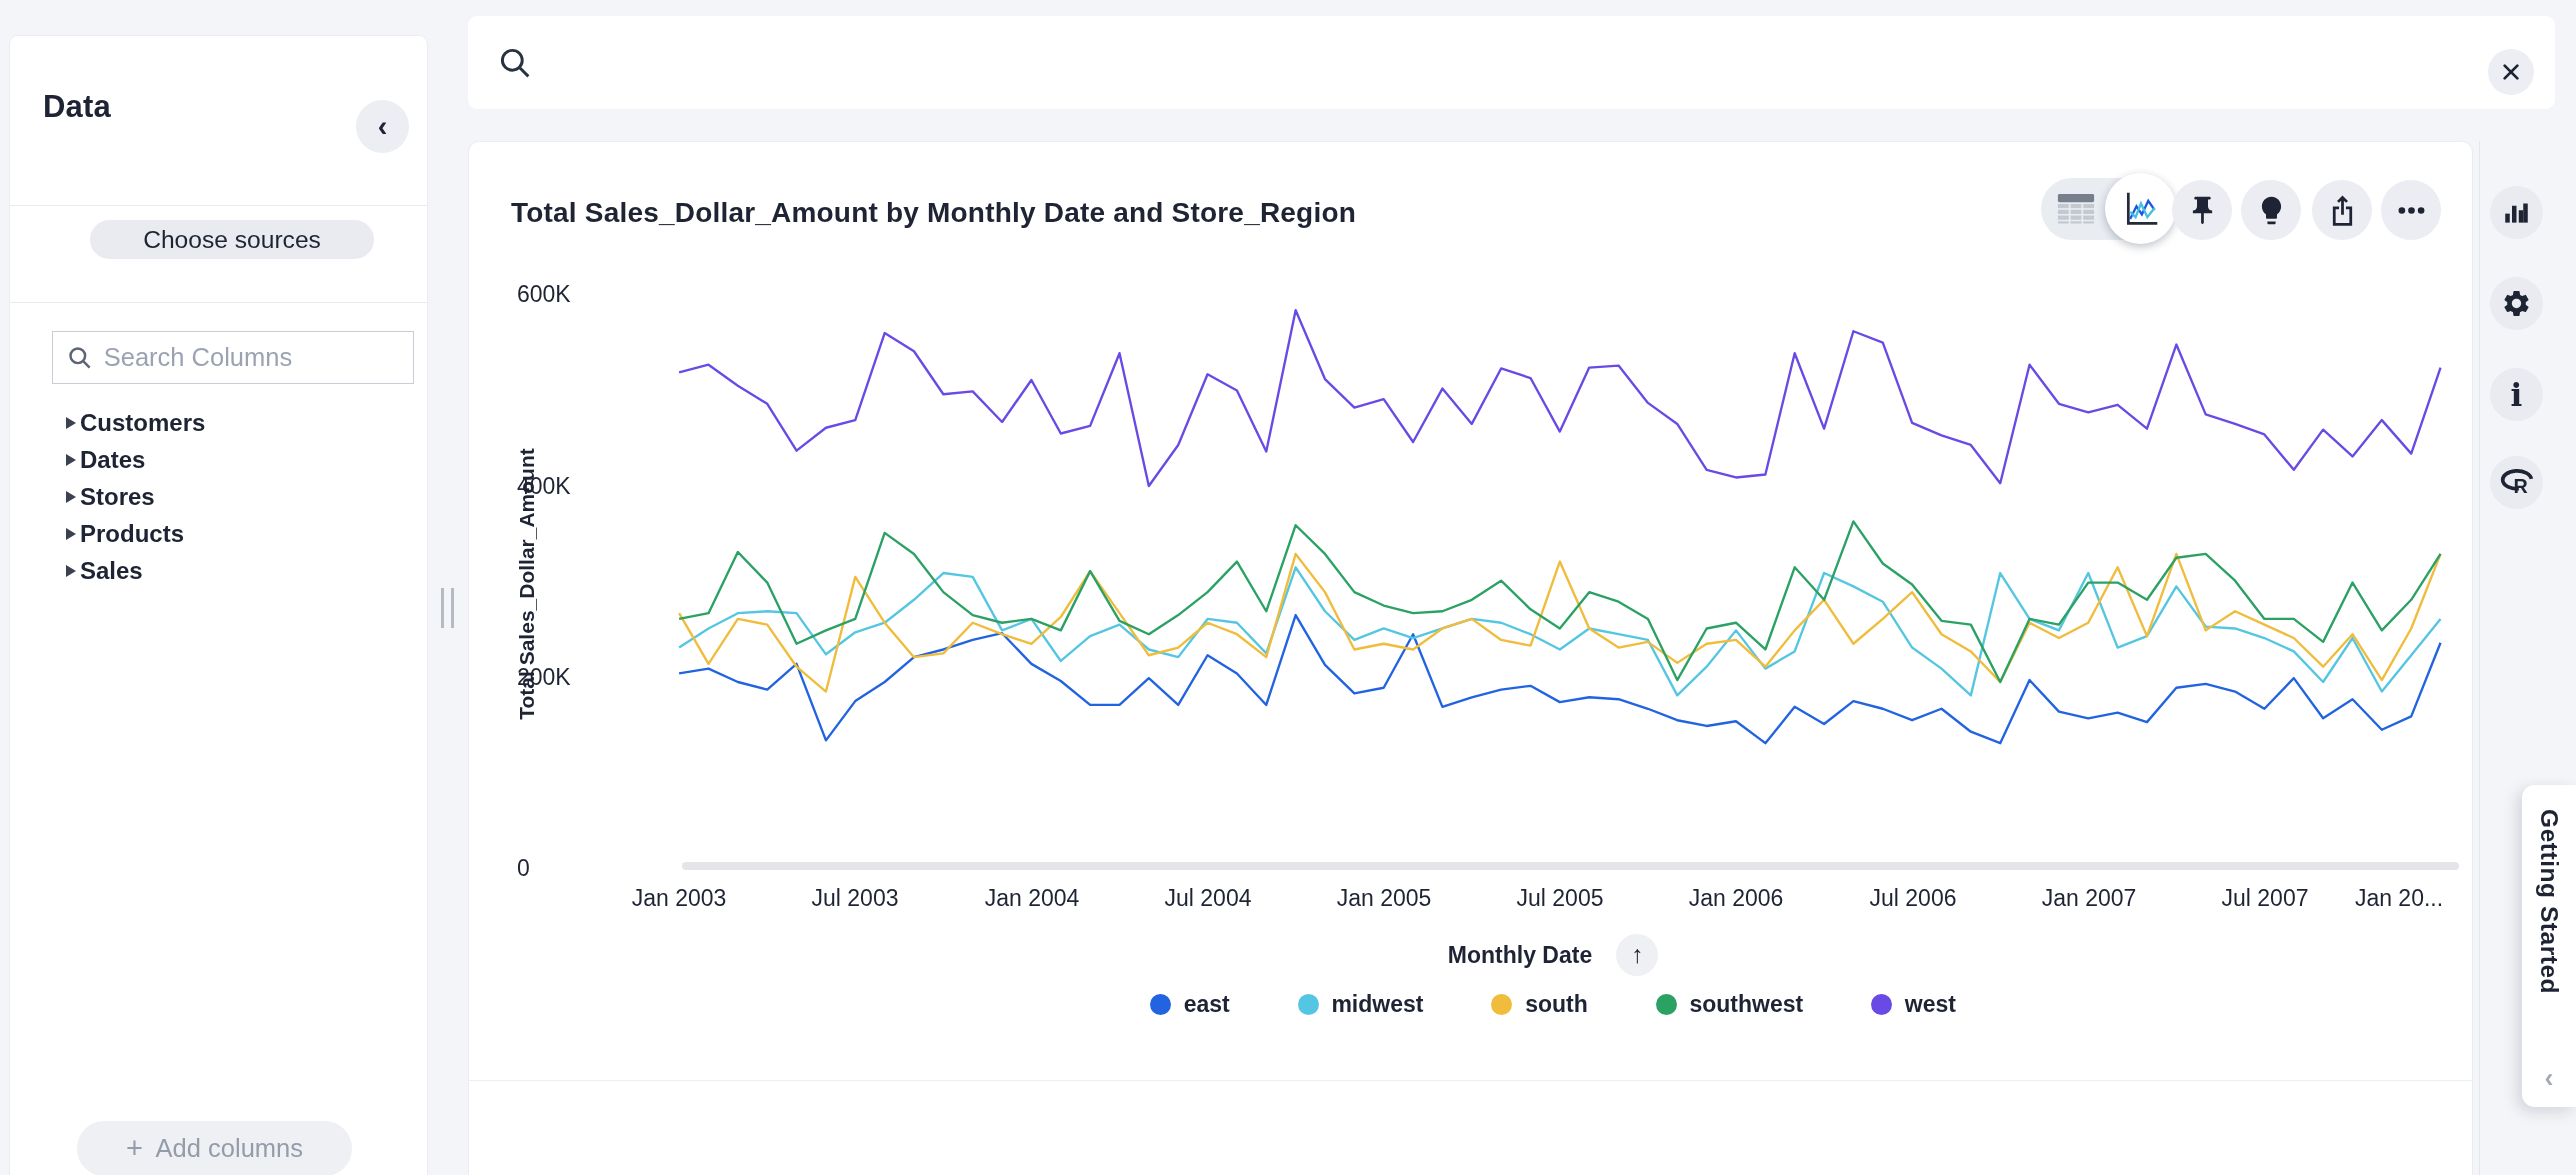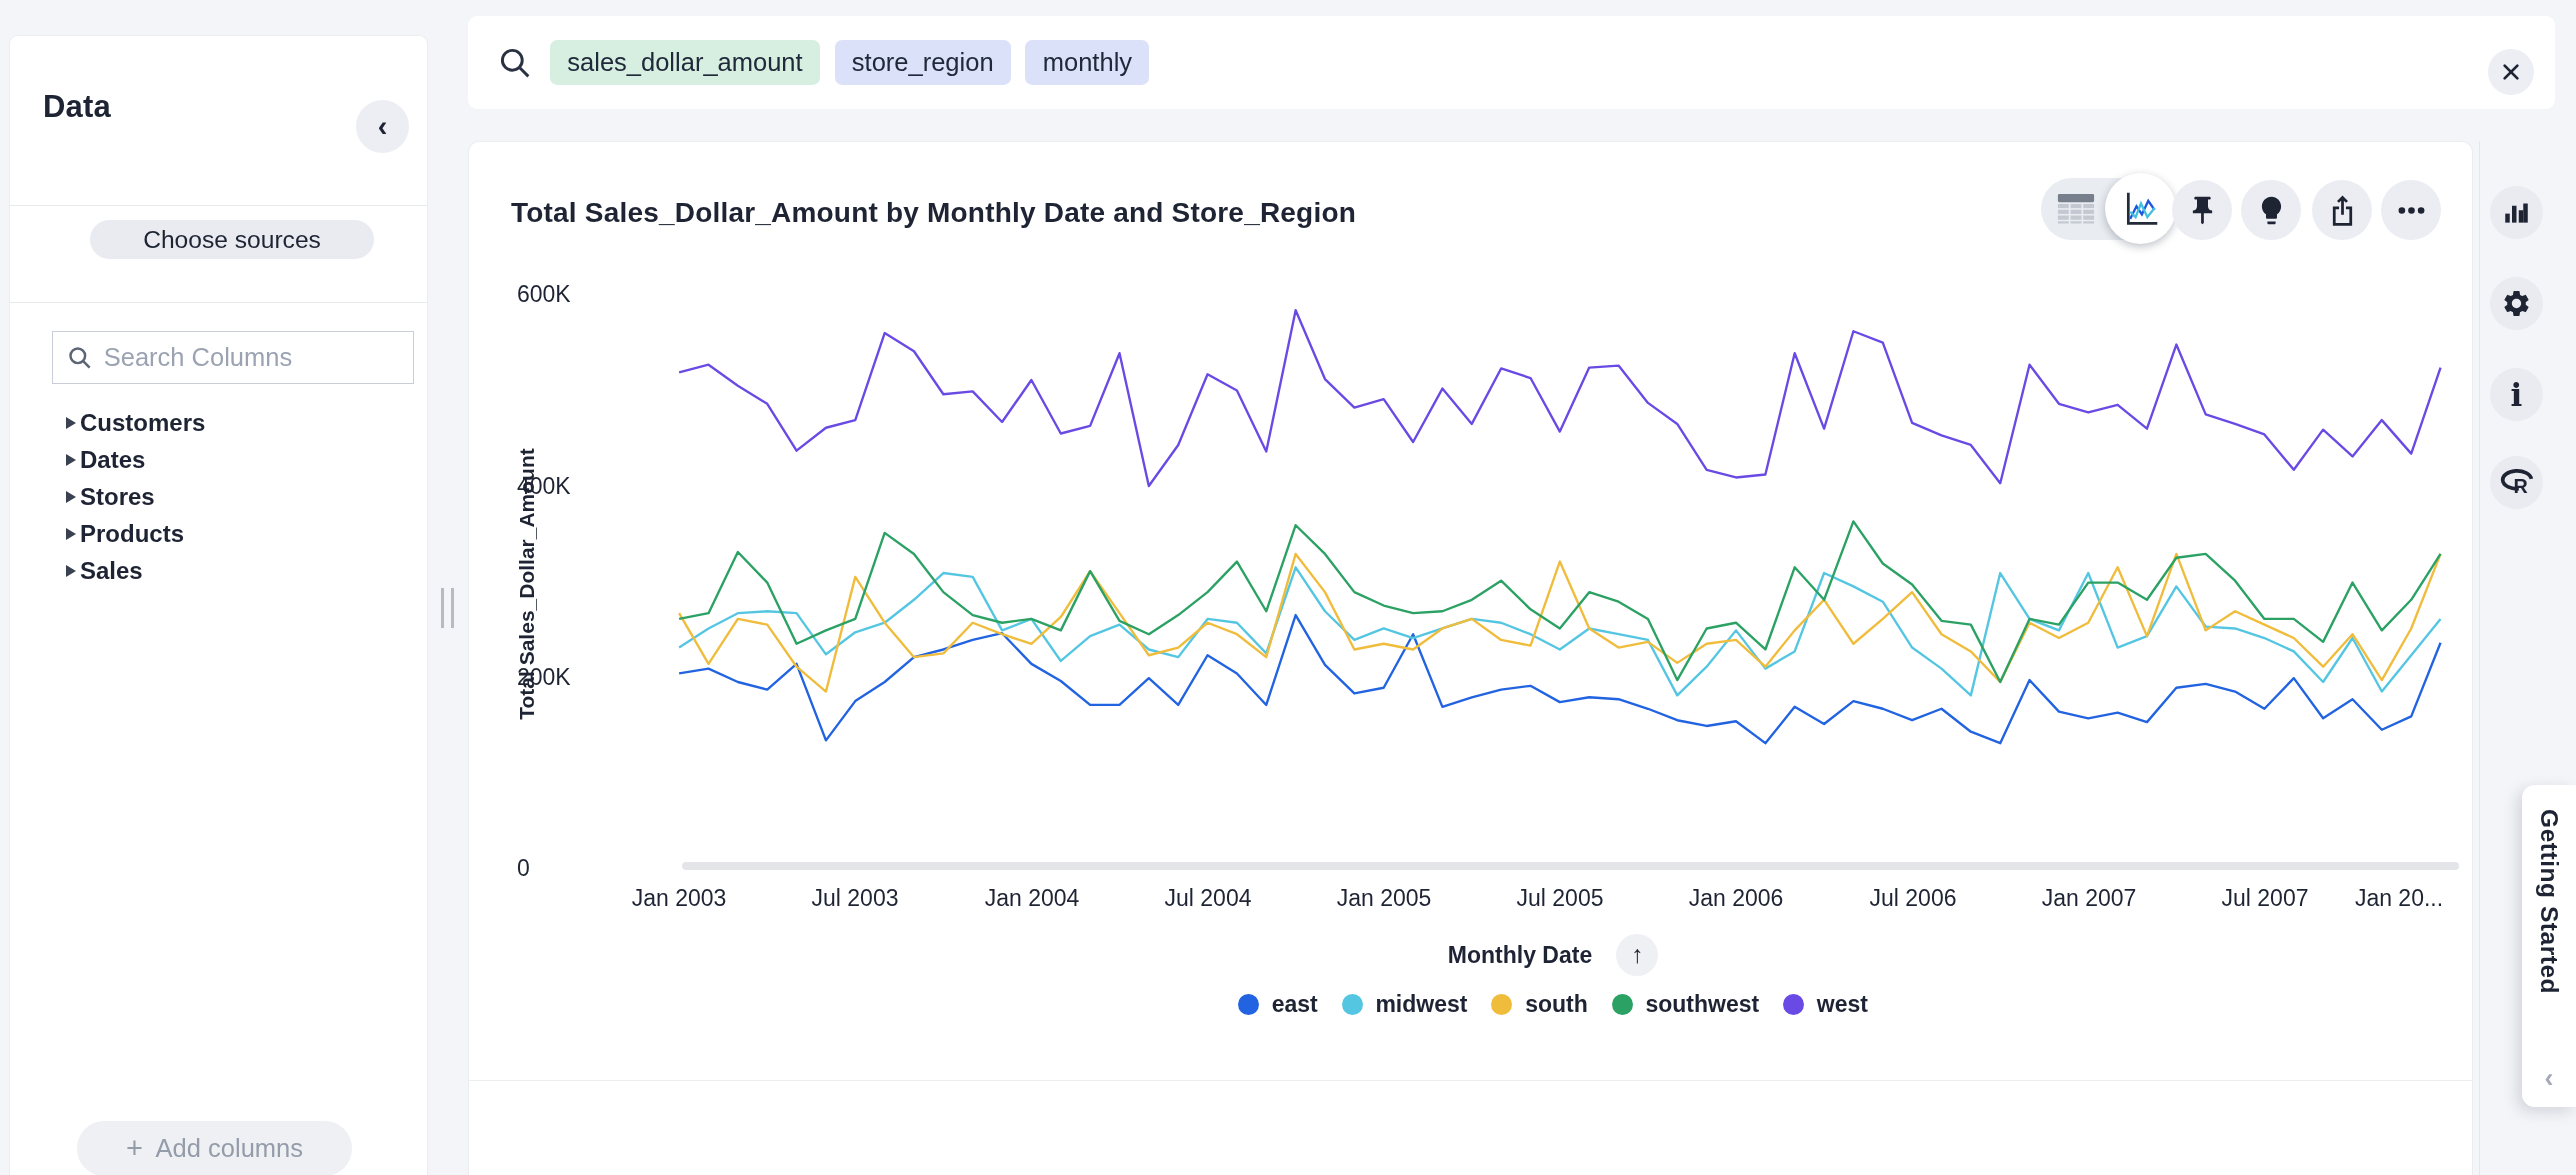--- a/index.html
+++ b/index.html
@@ -72,21 +72,21 @@
            white-space:nowrap; overflow:hidden; }
   #plot { position:absolute; left:169px; top:132px; }
   .hscroll { position:absolute; left:213px; top:720px; width:1777px; height:8.2px; border-radius:4.6px;
              background:#e3e5e9; cursor:pointer; }
   .axis-row { position:absolute; left:169px; width:1830px; top:790px; height:46px; display:flex;
               align-items:center; justify-content:center; gap:24px; }
   .axis-label { font-size:23px; font-weight:700; }
   .sort-btn { width:42px; height:42px; border-radius:50%; background:#eef0f4; display:flex;
               align-items:center; justify-content:center; font-size:24.6px; color:#1e2433; cursor:pointer; }
   .legend { position:absolute; left:169px; width:1830px; top:841px; height:42px; display:flex;
-            align-items:center; justify-content:center; gap:24px; }
+            align-items:center; justify-content:center; gap:68px; }
   .legend-item { display:flex; align-items:center; gap:12.7px; cursor:pointer; }
   .legend-dot { width:21px; height:21px; border-radius:50%; }
   .legend-label { font-size:23px; font-weight:600; }
 
   .card-hr { position:absolute; left:0; right:0; top:938px; height:0.9px; background:#eceef1; }
   .footer { position:absolute; left:29px; top:969px; height:44px; display:flex; align-items:center; gap:33px; }
   .footer-q { font-size:25.5px; color:#1e2433; }
   .footer-link { font-size:25.5px; color:#1f5ce6; cursor:pointer; }
 
   
@@ -157,25 +157,20 @@
       <i></i>
     </div>
 
   <header class="searchbar">
     <span class="mag">
       <svg width="35" height="35" viewBox="0 0 24 24" fill="none" stroke="#2a3242" stroke-width="2">
         <circle cx="10.5" cy="10.5" r="6.8"></circle>
           <line x1="15.6" y1="15.6" x2="21.5" y2="21.5"></line>
       </svg>
     </span>
-    <span class="tokens" id="tokens">
-        <span class="token token--measure">sales_dollar_amount</span>
-        <span class="token token--attribute">store_region</span>
-        <span class="token token--date-keyword">monthly</span>
-      </span>
     <span class="sb-close">
       <svg width="20" height="20" viewBox="0 0 22 22" stroke="#1e2433" stroke-width="3" stroke-linecap="round">
         <line x1="4" y1="4" x2="18" y2="18"></line>
           <line x1="18" y1="4" x2="4" y2="18"></line>
       </svg>
     </span>
   </header>
 
   <main class="card">
     <div class="card-title">Total Sales_Dollar_Amount by Monthly Date and Store_Region</div>

